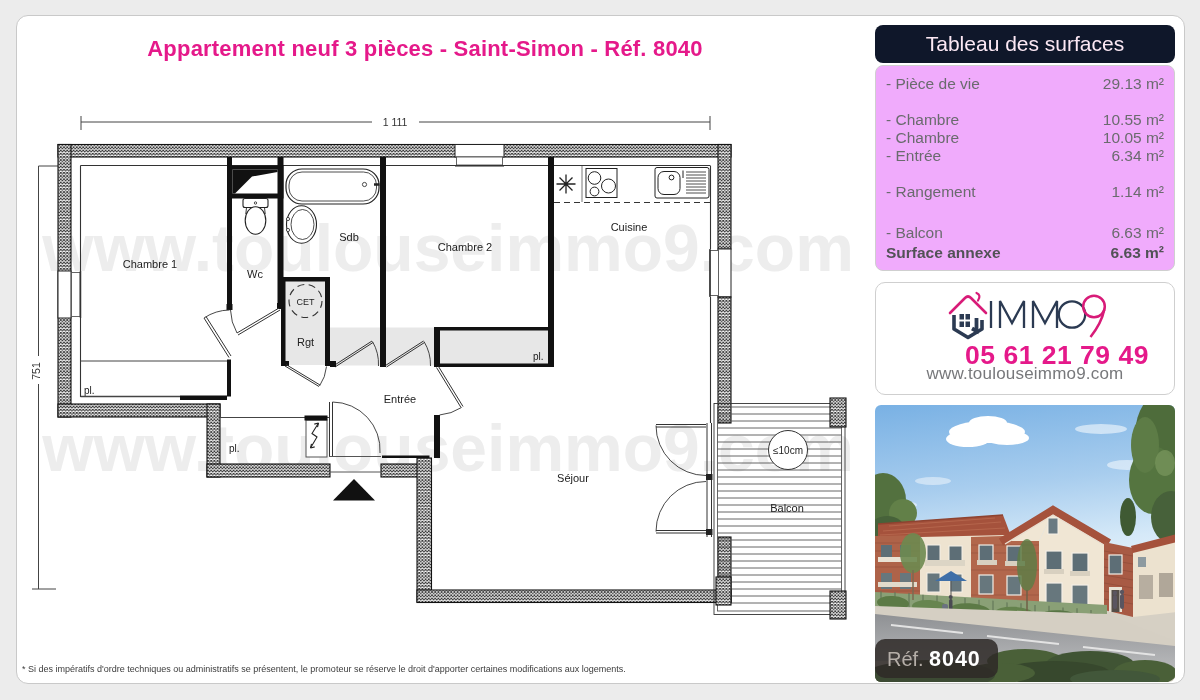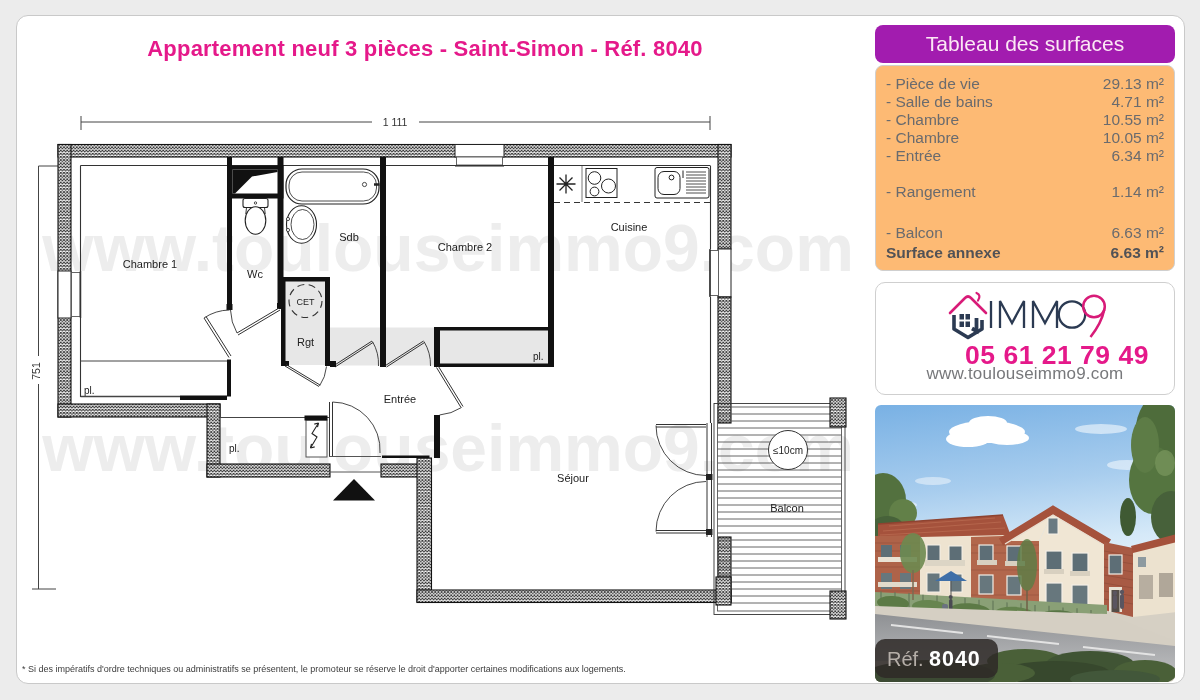--- a/index.html
+++ b/index.html
@@ -1,20 +1,20 @@
 <!DOCTYPE html>
 <html><head>
 <meta charset="utf-8">
 <style>
   html,body{margin:0;padding:0;}
   body{width:1200px;height:700px;background:#ececec;font-family:"Liberation Sans",sans-serif;position:relative;overflow:hidden;}
   .panel{position:absolute;left:16px;top:15px;width:1167px;height:667px;background:#ffffff;border:1px solid #c9c9c9;border-radius:12px;}
   .title{position:absolute;left:0;top:36px;width:850px;text-align:center;font-size:22px;font-weight:bold;color:#e5198a;letter-spacing:0.2px;}
-  .sideheader{position:absolute;left:875px;top:25px;width:300px;height:38px;background:#a21caf;border-radius:8px;color:#fce8f4;font-size:21px;text-align:center;line-height:38px;}
-  .sidebox{position:absolute;left:875px;top:65px;width:298px;height:204px;background:#fdba74;border:1px solid #cfcfcf;border-radius:8px;font-size:15.5px;color:#6a6b6e;}
+  .sideheader{position:absolute;left:875px;top:25px;width:300px;height:38px;background:#0f172a;border-radius:8px;color:#fce8f4;font-size:21px;text-align:center;line-height:38px;}
+  .sidebox{position:absolute;left:875px;top:65px;width:298px;height:204px;background:#f0abfc;border:1px solid #cfcfcf;border-radius:8px;font-size:15.5px;color:#6a6b6e;}
   .srow{position:absolute;left:10px;width:278px;height:18px;line-height:18px;}
   .srow .v{float:right;margin-left:48px;}
   .srow.b{font-weight:bold;color:#515256;}
   .logobox{position:absolute;left:875px;top:282px;width:298px;height:111px;background:#fff;border:1px solid #cfcfcf;border-radius:10px;}
   .phone{position:absolute;left:875px;top:340px;width:300px;text-align:center;font-size:26.5px;font-weight:bold;color:#e5198a;letter-spacing:0.5px;margin-left:32px;}
   .www{position:absolute;left:875px;top:364px;width:300px;text-align:center;font-size:17px;color:#77787b;letter-spacing:0.2px;}
   .photo{position:absolute;left:875px;top:405px;width:300px;height:277px;border-radius:6px;overflow:hidden;}
   .footer{position:absolute;left:22px;top:664px;font-size:9px;color:#3c3c3c;}
 </style>
 </head>
@@ -282,21 +282,20 @@
 <text x="84" y="394">pl.</text>
 <text x="229" y="452">pl.</text>
 <text x="533" y="360">pl.</text>
 </g>
 </svg>
 
 <div class="sideheader">Tableau des surfaces</div>
 
 <div class="sidebox">
   <div class="srow" style="top:9px">- Pièce de vie <span class="v">29.13 m²</span></div>
-  <div class="srow" style="top:27px">- Salle de bains <span class="v">4.71 m²</span></div>
   <div class="srow" style="top:45px">- Chambre <span class="v">10.55 m²</span></div>
   <div class="srow" style="top:63px">- Chambre <span class="v">10.05 m²</span></div>
   <div class="srow" style="top:81px">- Entrée <span class="v">6.34 m²</span></div>
   <div class="srow" style="top:117px">- Rangement <span class="v">1.14 m²</span></div>
   <div class="srow" style="top:158px">- Balcon <span class="v">6.63 m²</span></div>
   <div class="srow b" style="top:178px">Surface annexe <span class="v">6.63 m²</span></div>
 </div>
 
 <div class="logobox"></div>
 

